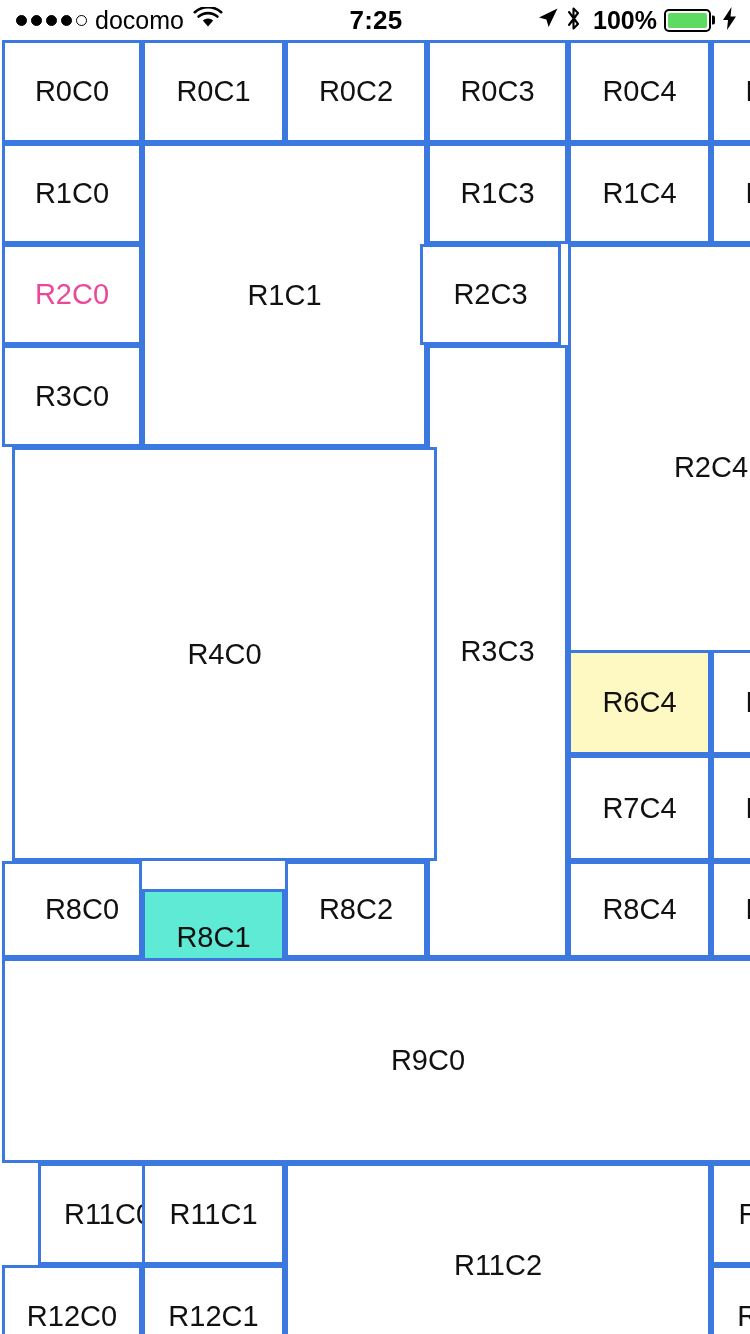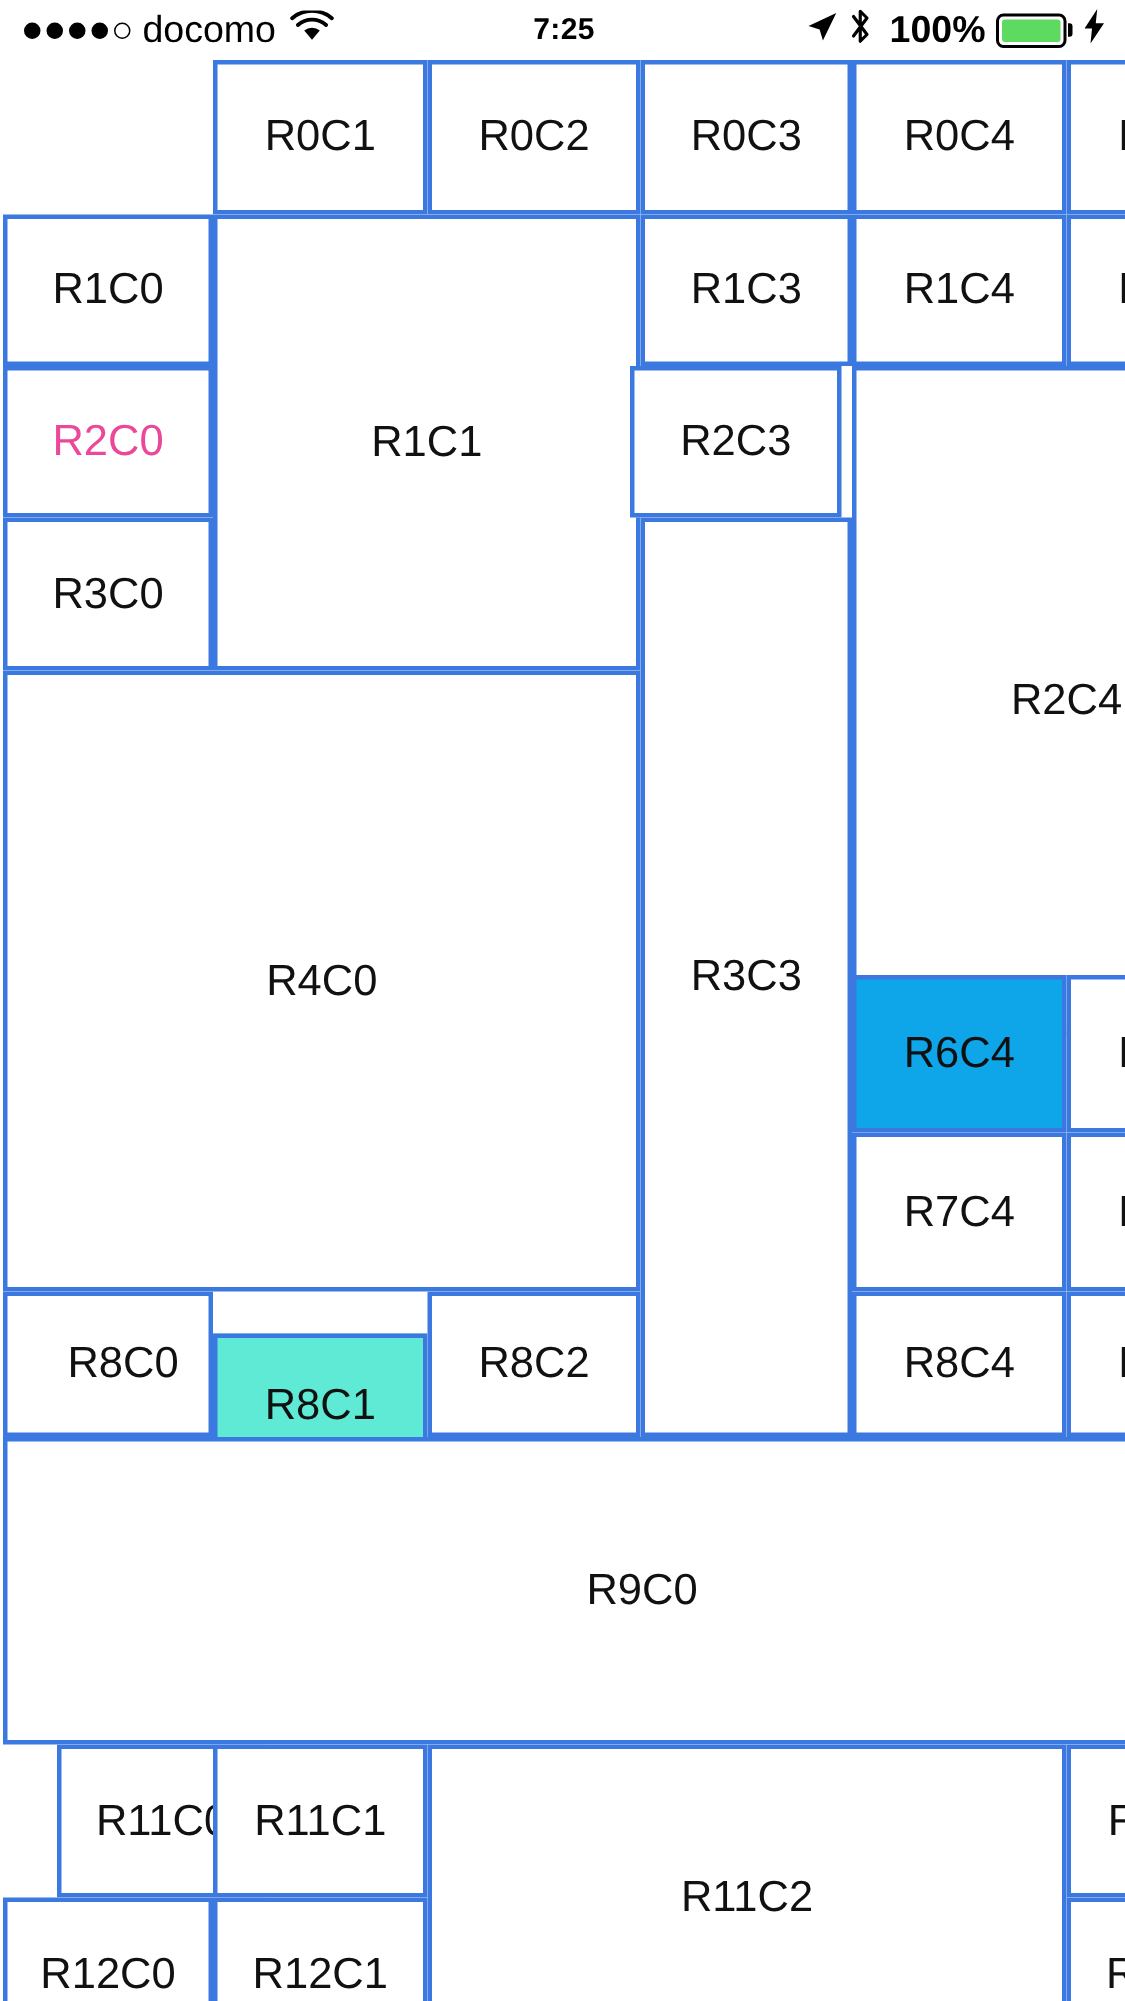--- a/index.html
+++ b/index.html
@@ -35,21 +35,21 @@
   }
   .sb-left, .sb-right {
     display: flex;
     align-items: center;
     flex: 1 1 0;
     min-width: 0;
   }
   .sb-right { justify-content: flex-end; font-weight: bold; }
   .sb-center {
     flex: 0 0 auto;
-    font-size: 20px;
+    font-size: 26px;
     font-weight: 600;
     letter-spacing: 0.2px;
     line-height: 1;
   }
   .sig-dots {
     display: flex;
     align-items: center;
     gap: 4px;
     margin-right: 8px;
   }
@@ -169,20 +169,23 @@
       </span>
       <span class="bolt">
         <svg width="13" height="23" viewBox="0 0 13 23">
           <path d="M8.5 0 L0 13 L5 13 L4 23 L13 9.5 L7.5 9.5 Z" fill="#000"></path>
         </svg>
       </span>
     </div>
   </div>
 
   <div id="board">
+      <div class="cell" style="left: 2px; top: 0px; width: 140px; height: 103px; background: rgb(255, 255, 255); color: rgb(17, 17, 17);">
+        <span>R0C0</span>
+      </div>
       <div class="cell" style="left: 142px; top: 0px; width: 143px; height: 103px; background: rgb(255, 255, 255); color: rgb(17, 17, 17);">
         <span>R0C1</span>
       </div>
       <div class="cell" style="left: 285px; top: 0px; width: 142px; height: 103px; background: rgb(255, 255, 255); color: rgb(17, 17, 17);">
         <span>R0C2</span>
       </div>
       <div class="cell" style="left: 427px; top: 0px; width: 141px; height: 103px; background: rgb(255, 255, 255); color: rgb(17, 17, 17);">
         <span>R0C3</span>
       </div>
       <div class="cell" style="left: 568px; top: 0px; width: 143px; height: 103px; background: rgb(255, 255, 255); color: rgb(17, 17, 17);">
@@ -214,24 +217,24 @@
       </div>
       <div class="cell" style="left: 568px; top: 204px; width: 286px; height: 446px; background: rgb(255, 255, 255); color: rgb(17, 17, 17);">
         <span>R2C4</span>
       </div>
       <div class="cell" style="left: 2px; top: 305px; width: 140px; height: 102px; background: rgb(255, 255, 255); color: rgb(17, 17, 17);">
         <span>R3C0</span>
       </div>
       <div class="cell" style="left: 427px; top: 305px; width: 141px; height: 613px; background: rgb(255, 255, 255); color: rgb(17, 17, 17);">
         <span>R3C3</span>
       </div>
-      <div class="cell" style="left: 2px; top: 407px; width: 425px; height: 414px; background: rgb(255, 255, 255); color: rgb(17, 17, 17);">
+      <div class="cell" style="left: 12px; top: 407px; width: 425px; height: 414px; background: rgb(255, 255, 255); color: rgb(17, 17, 17);">
         <span>R4C0</span>
       </div>
-      <div class="cell" style="left: 568px; top: 610px; width: 143px; height: 105px; background: #0ea5e9; color: rgb(17, 17, 17);">
+      <div class="cell" style="left: 568px; top: 610px; width: 143px; height: 105px; background: #fef9c3; color: rgb(17, 17, 17);">
         <span>R6C4</span>
       </div>
       <div class="cell" style="left: 711px; top: 610px; width: 143px; height: 105px; background: rgb(255, 255, 255); color: rgb(17, 17, 17);">
         <span>R6C5</span>
       </div>
       <div class="cell" style="left: 568px; top: 715px; width: 143px; height: 106px; background: rgb(255, 255, 255); color: rgb(17, 17, 17);">
         <span>R7C4</span>
       </div>
       <div class="cell" style="left: 711px; top: 715px; width: 143px; height: 106px; background: rgb(255, 255, 255); color: rgb(17, 17, 17);">
         <span>R7C5</span>

